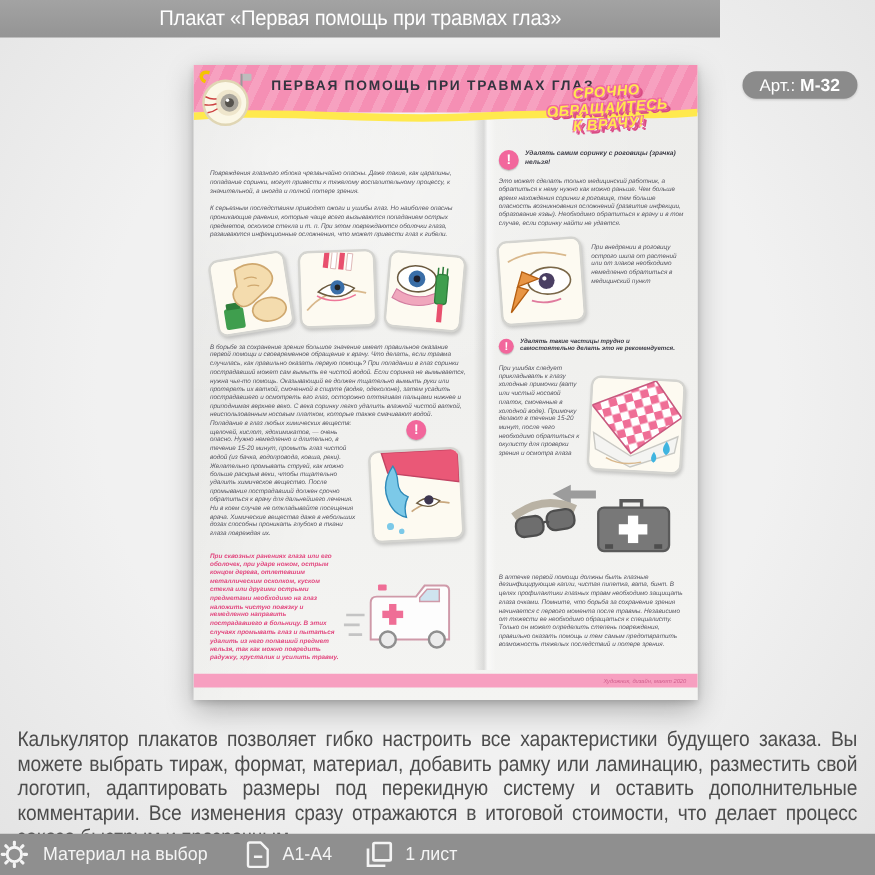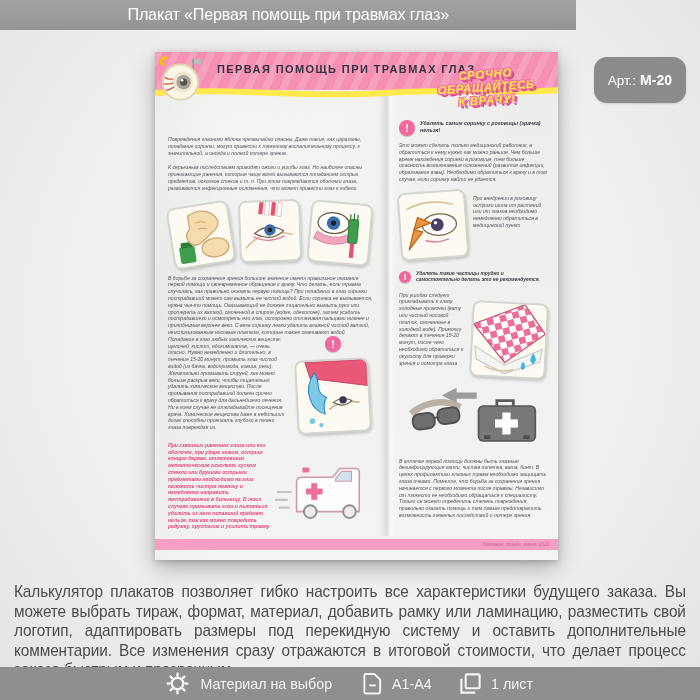--- a/index.html
+++ b/index.html
@@ -6,21 +6,21 @@
   body{width:700px;height:700px;overflow:hidden;font-family:"Liberation Sans",sans-serif;
        background:radial-gradient(ellipse at 50% 45%, #f1f1f1 55%, #e3e3e3 100%);position:relative;}
 
   
   .topbar{position:absolute;left:0;top:0;width:576px;height:30px;
           background:linear-gradient(#a3a3a3,#949494);display:flex;align-items:center;justify-content:center;}
   .topbar span{color:#fff;font-size:17px;letter-spacing:-.2px;display:inline-block;transform:scaleX(.95);}
 
   
   .art-badge{position:absolute;right:14px;top:57px;height:14px;border-radius:13px;background:#8b8b8b;
-             color:#fff;display:flex;align-items:center;padding:16px 14px;font-size:13.5px;box-shadow:0 1px 2px rgba(0,0,0,.15);}
+             color:#fff;display:flex;align-items:center;padding:4px 14px;font-size:13.5px;box-shadow:0 1px 2px rgba(0,0,0,.15);}
   .art-badge b{margin-left:4px;font-size:14px;}
 
   
   .poster{position:absolute;left:155px;top:52px;width:403px;height:508px;background:#fbfbfa;
           box-shadow:0 8px 22px rgba(0,0,0,.28), 0 2px 6px rgba(0,0,0,.18);}
   .p-body{position:absolute;left:0;top:38px;right:0;bottom:0;
           background:
             radial-gradient(120% 70% at 18% 8%, rgba(255,255,255,.55), transparent 60%),
             linear-gradient(105deg, rgba(0,0,0,.05), transparent 35%),
             linear-gradient(#ededeb,#f4f4f2);}
@@ -73,35 +73,35 @@
 
   .pstrip{position:absolute;left:0;top:487px;width:403px;height:11px;background:#f79fc0;}
   .pstrip span{display:block;text-align:right;padding-right:9px;font-size:4.6px;line-height:11px;color:#cf5f8c;font-style:italic;}
 
   
   .descr{position:absolute;left:14px;top:582px;width:744px;transform:scaleX(.903);transform-origin:top left;
          font-size:17px;line-height:19.6px;color:#4c4c4c;text-align:justify;letter-spacing:-.1px;}
 
   
   .bottombar{position:absolute;left:0;top:667px;width:700px;height:33px;background:#8f8f8f;
-             display:flex;align-items:center;justify-content:center;gap:26px;}
+             display:flex;align-items:center;justify-content:flex-start;gap:26px;}
   .f-item{display:flex;align-items:center;gap:8px;color:#f4f4f4;font-size:15px;}
   .f-item .lbl{display:inline-block;transform:scaleX(.95);white-space:nowrap;}
   .icon-svg{display:block;}
 </style>
 </head>
 <body>
 
 <div class="topbar">
   <span>Плакат «Первая помощь при травмах глаз»</span>
 </div>
 
 <div class="art-badge">
   <span>Арт.:</span>
-  <b>М-20</b>
+  <b>М-32</b>
 </div>
 
 <div class="poster">
   <div class="p-body"></div>
   <div class="p-fold"></div>
 
   <div class="p-band">
     <span class="p-title">ПЕРВАЯ ПОМОЩЬ ПРИ ТРАВМАХ ГЛАЗ</span>
   </div>
 

